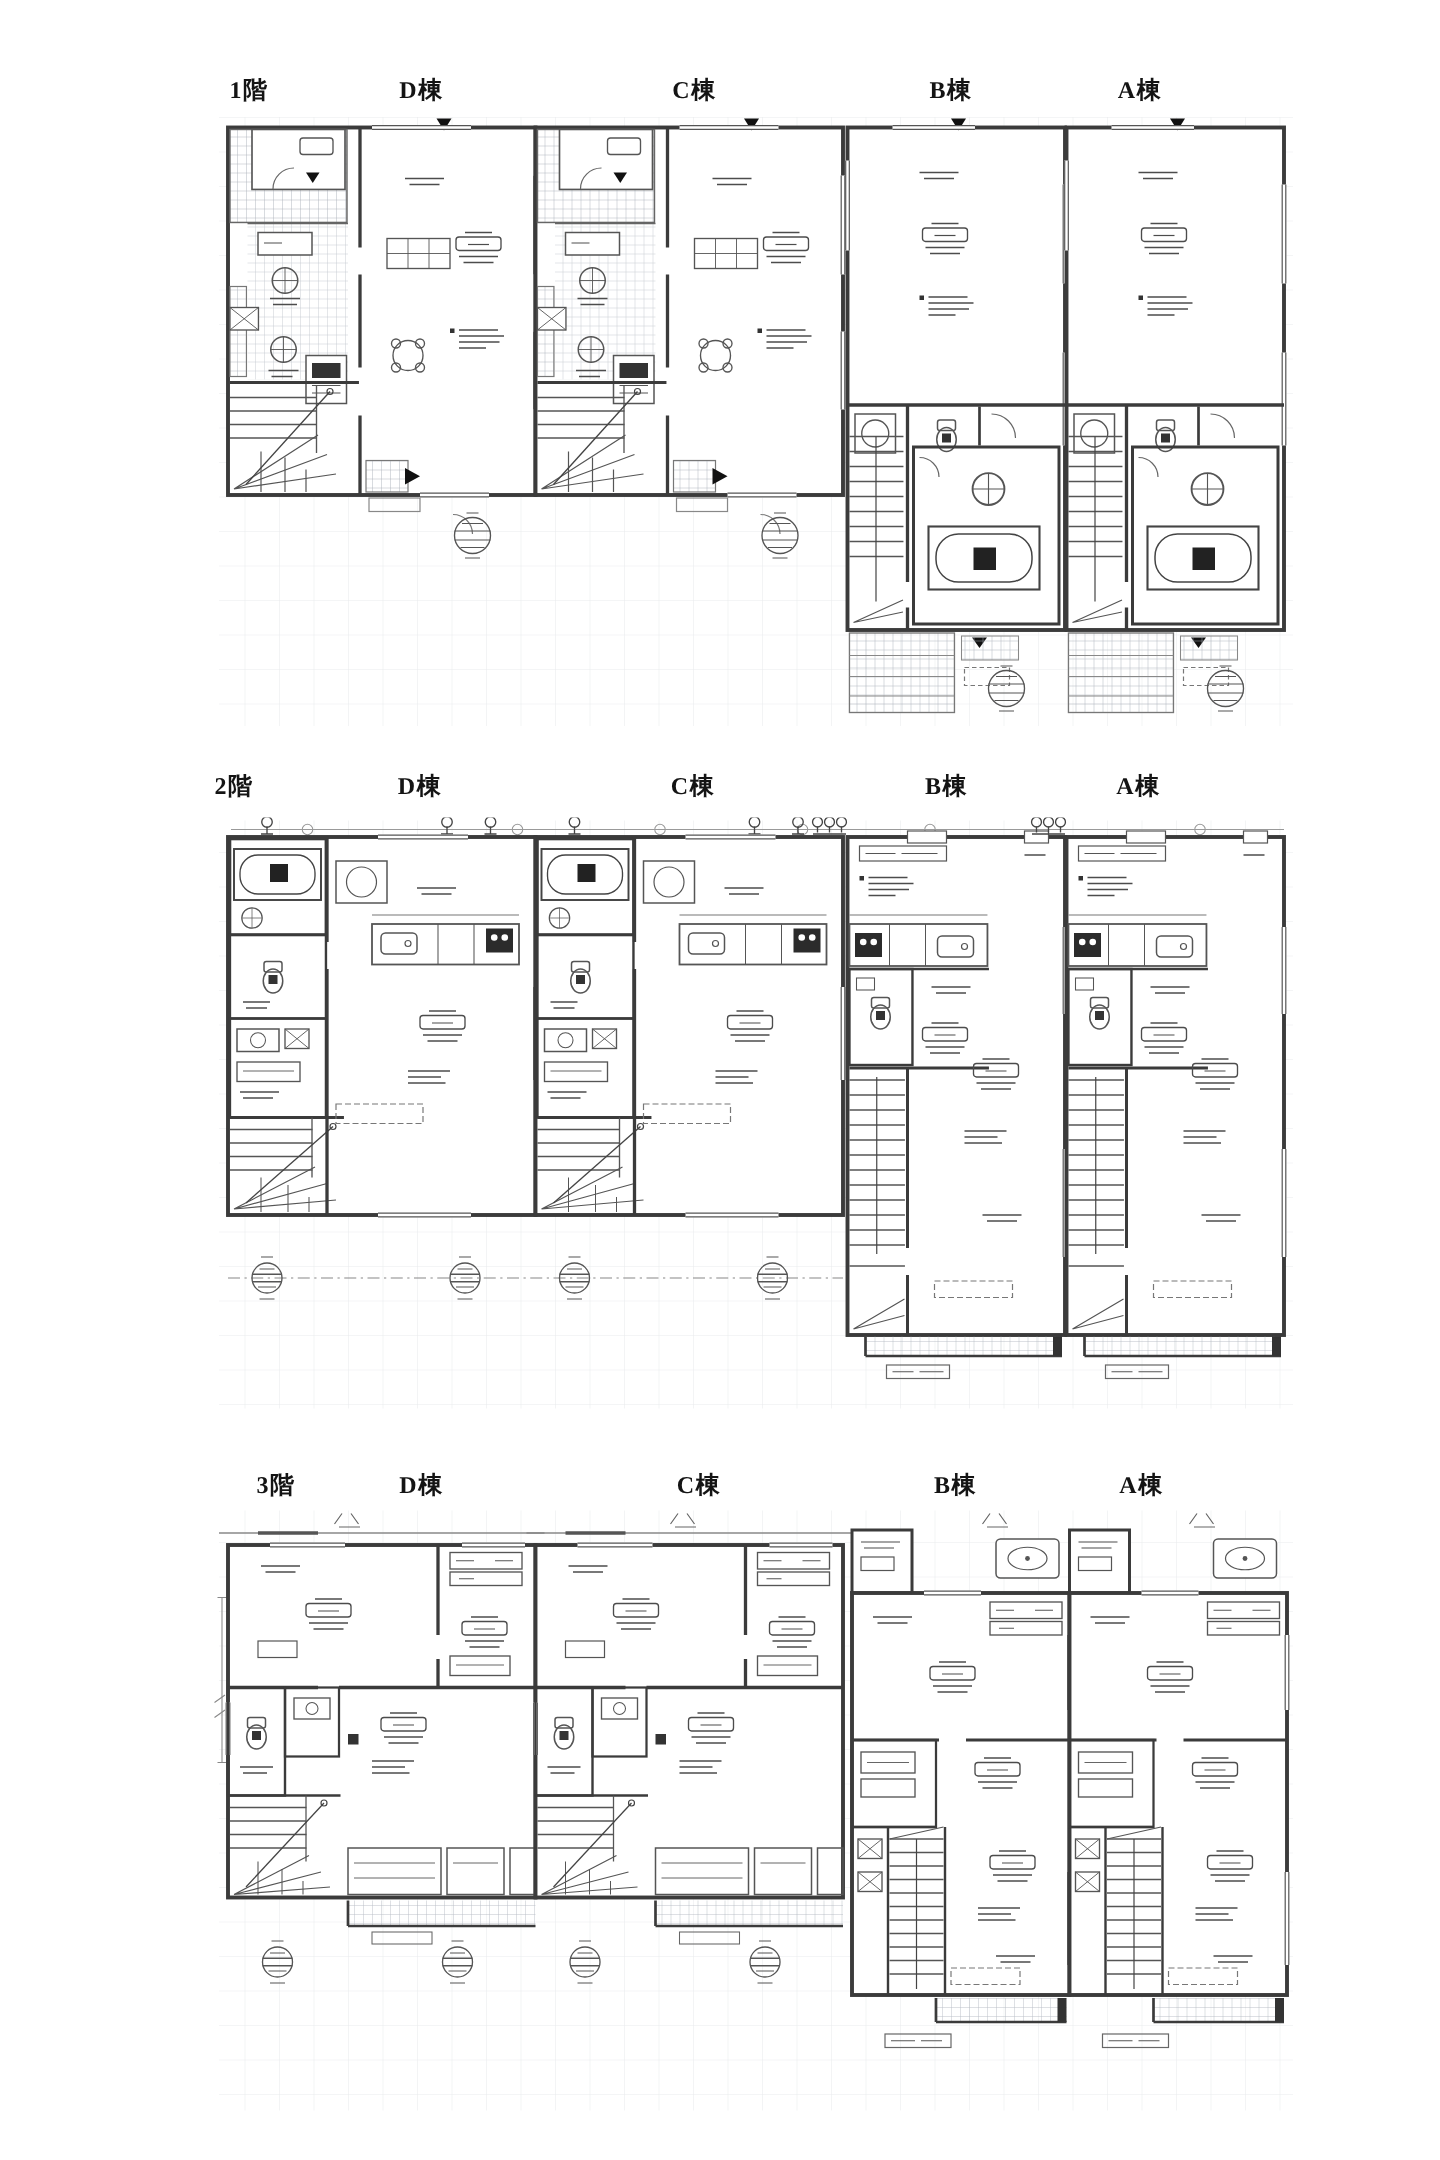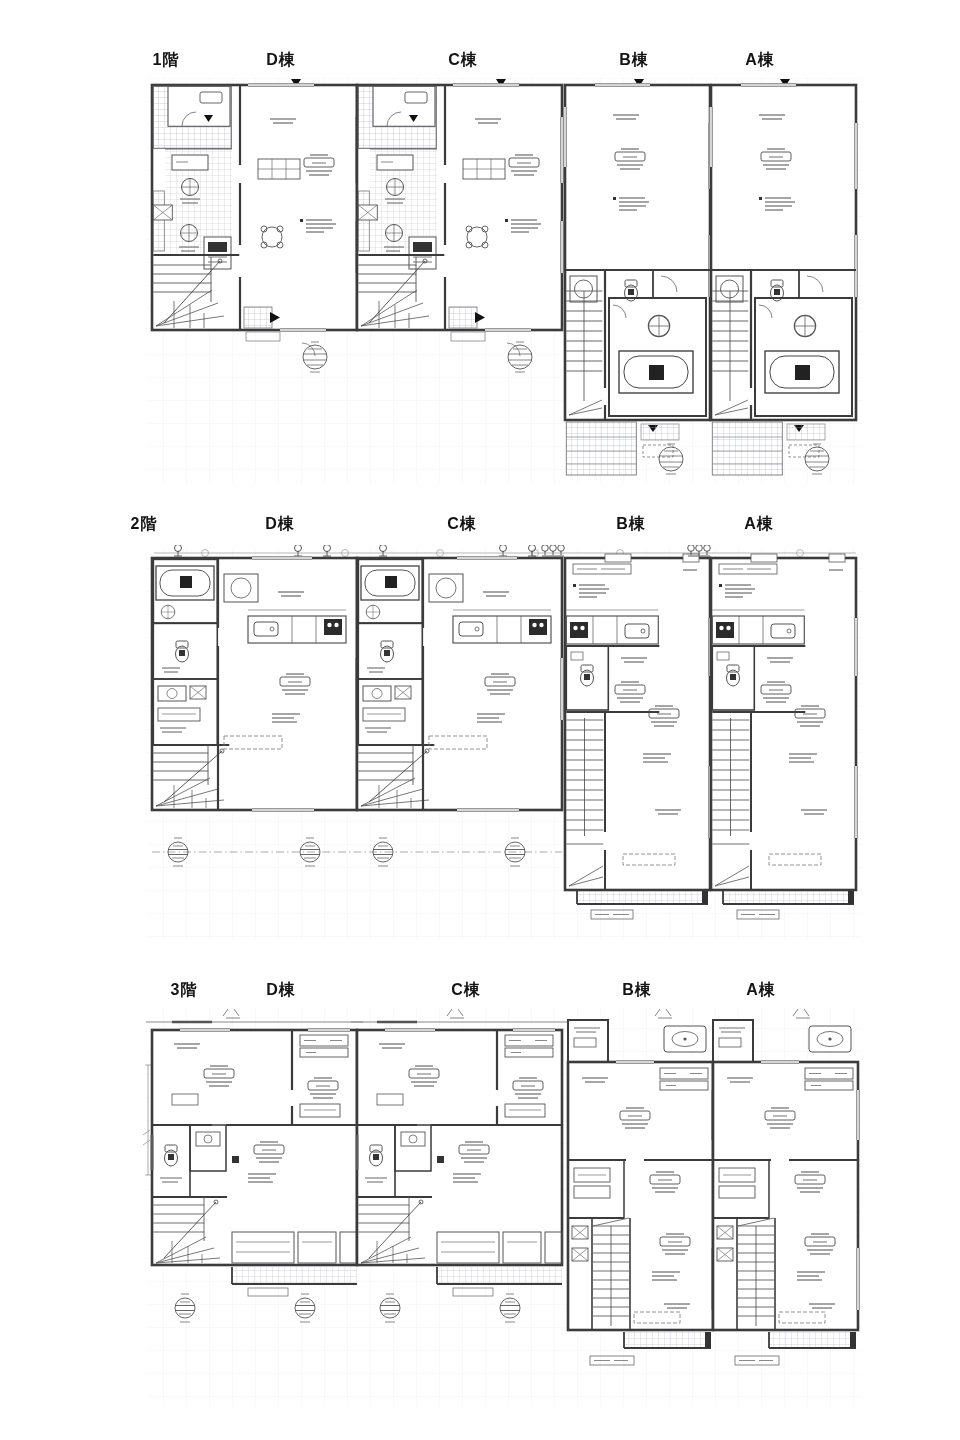--- a/index.html
+++ b/index.html
@@ -1,17 +1,17 @@
 <!DOCTYPE html>
 <html><head>
 <meta charset="utf-8">
 <style>
   html,body{margin:0;padding:0;background:#fff;}
   .page{position:relative;width:960px;height:1440px;background:#ffffff;overflow:hidden;
-        font-family:Liberation Sans, sans-serif;}
+        font-family:Liberation Serif, serif;}
   .lab{position:absolute;transform:translateX(-50%);font-weight:bold;font-size:16px;
        color:#141414;letter-spacing:1px;white-space:nowrap;}
   .plan{position:absolute;filter:blur(0.25px);}
 </style>
 </head>
 <body>
 
 <svg width="0" height="0" style="position:absolute" aria-hidden="true">
 <defs>
   <pattern id="pTile" width="6" height="6" patternUnits="userSpaceOnUse">
@@ -379,21 +379,21 @@
     <svg class="plan" style="left:140px;top:78px" width="730" height="412" viewBox="0 0 730 412">
       <rect x="6" y="0" width="716" height="406" fill="url(#pSite)" opacity="0.5"></rect>
       <use href="#u1L" x="12" y="7"></use>
       <use href="#u1L" x="217" y="7"></use>
       <use href="#u1R" x="425" y="7"></use>
       <use href="#u1R" x="571" y="7"></use>
     </svg>
   </section>
 
   <section>
-    <span class="lab" style="left:144px;top:514px">2階</span>
+    <span class="lab" style="left:156px;top:514px">2階</span>
     <span class="lab" style="left:280px;top:514px">D棟</span>
     <span class="lab" style="left:462px;top:514px">C棟</span>
     <span class="lab" style="left:631px;top:514px">B棟</span>
     <span class="lab" style="left:759px;top:514px">A棟</span>
     <svg class="plan" style="left:140px;top:545px" width="730" height="400" viewBox="0 0 730 400">
       <rect x="6" y="2" width="716" height="392" fill="url(#pSite)" opacity="0.5"></rect>
       <g stroke="#999" fill="none" stroke-width="0.7">
         <path d="M14 8h702"></path>
         <circle cx="65" cy="8" r="3.5"></circle>
           <circle cx="205" cy="8" r="3.5"></circle>

